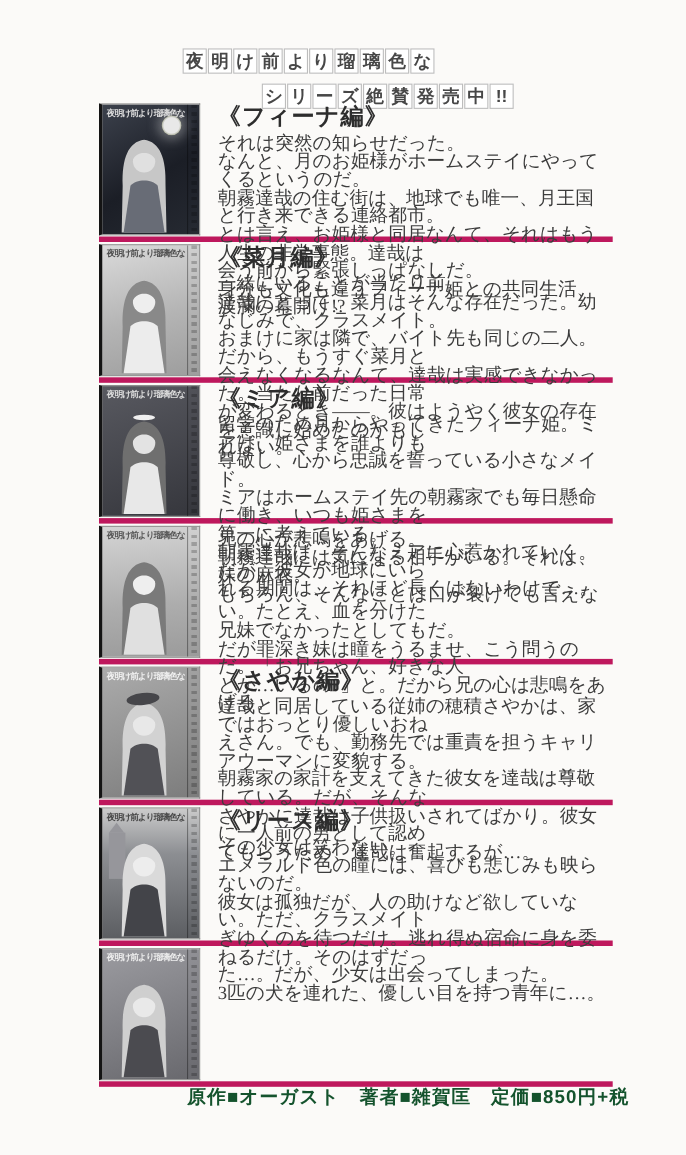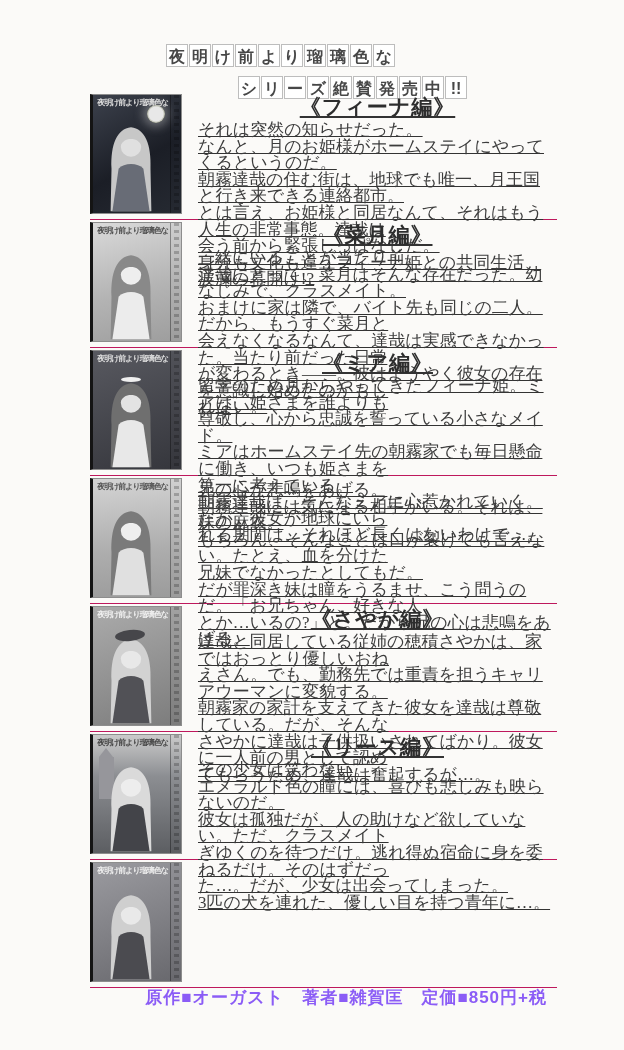--- a/index.html
+++ b/index.html
@@ -15,22 +15,22 @@
   .hline2 { left:238px; top:62px; }
   .hchar {
     display:inline-block; width:22px; height:23px; line-height:23px;
     margin-right:1px; text-align:center; vertical-align:top;
     border:1px solid #bdbdbd; background:#ffffff;
     font-size:16px; font-weight:bold; color:#474747;
   }
   
   .content { position:absolute; left:90px; top:92px; width:467px; }
   .row {
-    height:128px; border-bottom:1px solid #be185d;
-    display:flex; align-items:flex-start;text-decoration:underline;
+    height:128px; border-bottom:5px solid #be185d;
+    display:flex; align-items:flex-start;
   }
   
   .cover {
     position:relative; flex:none; width:92px; height:120px; margin-top:2px;
     border:1px solid #8d8d8d; border-left:3px solid #141414; overflow:hidden;
   }
   .cover-logo {
     position:absolute; top:3px; left:2px; width:calc(100% - 13px);
     font-size:8px; line-height:9px; text-align:center; white-space:nowrap;
     overflow:hidden; font-weight:bold; letter-spacing:-1px;
@@ -69,30 +69,30 @@
   .c5 { background:linear-gradient(160deg,#ababab 0%,#7c7c7c 100%); --hair:#d2d2d2; --face:#e8e8e8; --body:#515156; }
   .c5 .cover-logo { color:#f0f0f0; }
   .c6 { background:linear-gradient(180deg,#cbcbcb 0%,#8c8e92 35%,#5c5e62 100%); --hair:#dadada; --face:#ededed; --body:#434449; }
   .c6 .cover-logo { color:#474747; }
   .c7 { background:linear-gradient(160deg,#9b9ba0 0%,#68686d 100%); --hair:#cfcfcf; --face:#e9e9e9; --body:#4b4b50; }
   .c7 .cover-logo { color:#ededed; }
   
   .text-col { margin-left:16px; padding-top:3px; width:362px; }
   .sec-title {
     font-size:21px; font-weight:bold; color:#2d2d2d; letter-spacing:1px;
-    line-height:24px; white-space:nowrap;text-align:center;
+    line-height:24px; white-space:nowrap;
   }
   .sec-desc {
     margin-top:3px; font-size:17px; line-height:16.6px; color:#3c3c3c;
     white-space:pre-line; font-family:"Liberation Serif", serif;
   }
   
   .footer {
-    position:absolute; top:986px; right:77px;
-    font-size:17px; font-weight:bold; color:#8b5cf6; letter-spacing:1px; white-space:nowrap;
+    position:absolute; top:986px; right:52px;
+    font-size:17px; font-weight:bold; color:#14532d; letter-spacing:1px; white-space:nowrap;
   }
 </style>
 </head>
 <body>
 
 <div class="page">
 
   <svg width="0" height="0" style="position:absolute">
     <defs>
       <symbol id="girl-bust" viewBox="0 0 70 100">

